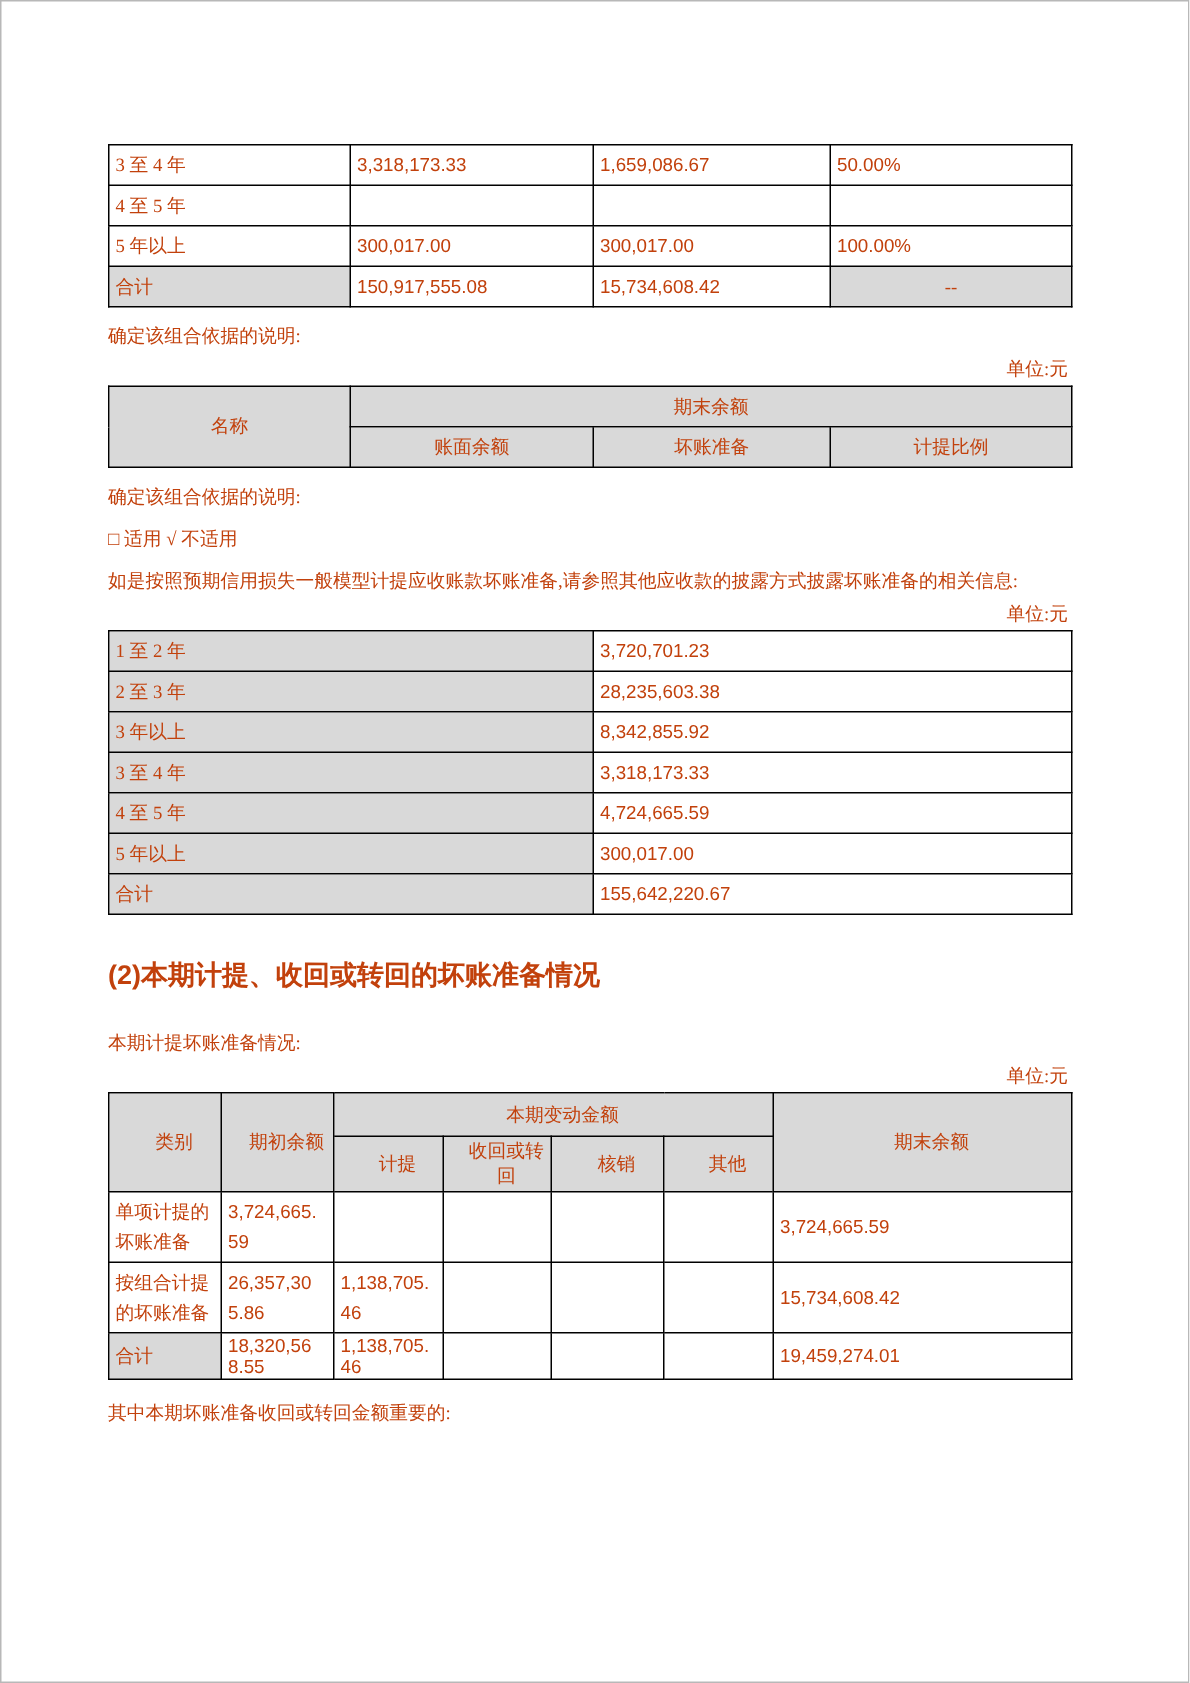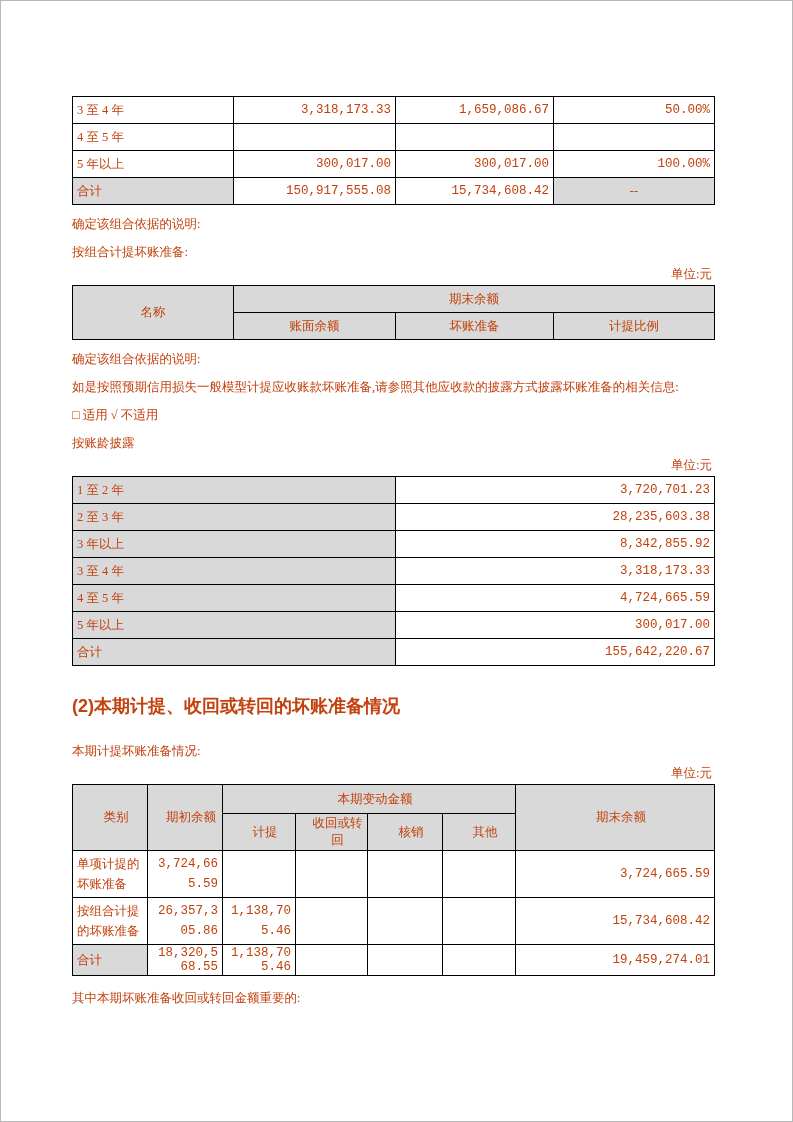--- a/index.html
+++ b/index.html
@@ -26,21 +26,21 @@
     border:1px solid #000;
     padding:1px 4px;
     height:24px;
     font-size:12.5px;
     font-weight:normal;
     vertical-align:middle;
     overflow:hidden;
     word-break:break-all;
   }
   .gray { background:#d9d9d9; }
-  .num  { text-align:right; padding-right:3px; font-family:Liberation Mono, monospace; }
+  .num  { text-align:left; padding-right:3px; font-family:Liberation Sans, sans-serif; }
   .ctr  { text-align:center; }
   .lbl  { text-align:left; }
   .ind  { padding-left:18px; }
 
   p.note { margin:10px 0 0 0; line-height:18px; }
   .unit-row { text-align:right; margin:5px 2px 2px 0; font-size:12.5px; }
 
   h3.sec {
     font-size:18px; font-weight:bold;
     margin:30px 0 0 0; line-height:20px;
@@ -88,21 +88,20 @@
         <tr>
           <td class="lbl gray">合计</td>
           <td class="num">150,917,555.08</td>
           <td class="num">15,734,608.42</td>
           <td class="ctr gray">--</td>
         </tr>
       </tbody>
     </table>
 
     <p class="note">确定该组合依据的说明:</p>
-    <p class="note">按组合计提坏账准备:</p>
 
     <div class="unit-row">单位:元</div>
 
     <table class="tbl t2">
       <colgroup>
           <col style="width:161px">
           <col style="width:162px">
           <col style="width:158px">
           <col style="width:161px">
         </colgroup>
@@ -113,23 +112,22 @@
         </tr>
         <tr>
           <td class="ctr gray">账面余额</td>
           <td class="ctr gray">坏账准备</td>
           <td class="ctr gray">计提比例</td>
         </tr>
       </tbody>
     </table>
 
     <p class="note">确定该组合依据的说明:</p>
+    <p class="note">□ 适用 √ 不适用</p>
     <p class="note">如是按照预期信用损失一般模型计提应收账款坏账准备,请参照其他应收款的披露方式披露坏账准备的相关信息:</p>
-    <p class="note">□ 适用 √ 不适用</p>
-    <p class="note">按账龄披露</p>
 
     <div class="unit-row">单位:元</div>
 
     <table class="tbl t3">
       <colgroup>
           <col style="width:323px">
           <col style="width:319px">
         </colgroup>
       <tbody>
         <tr>

